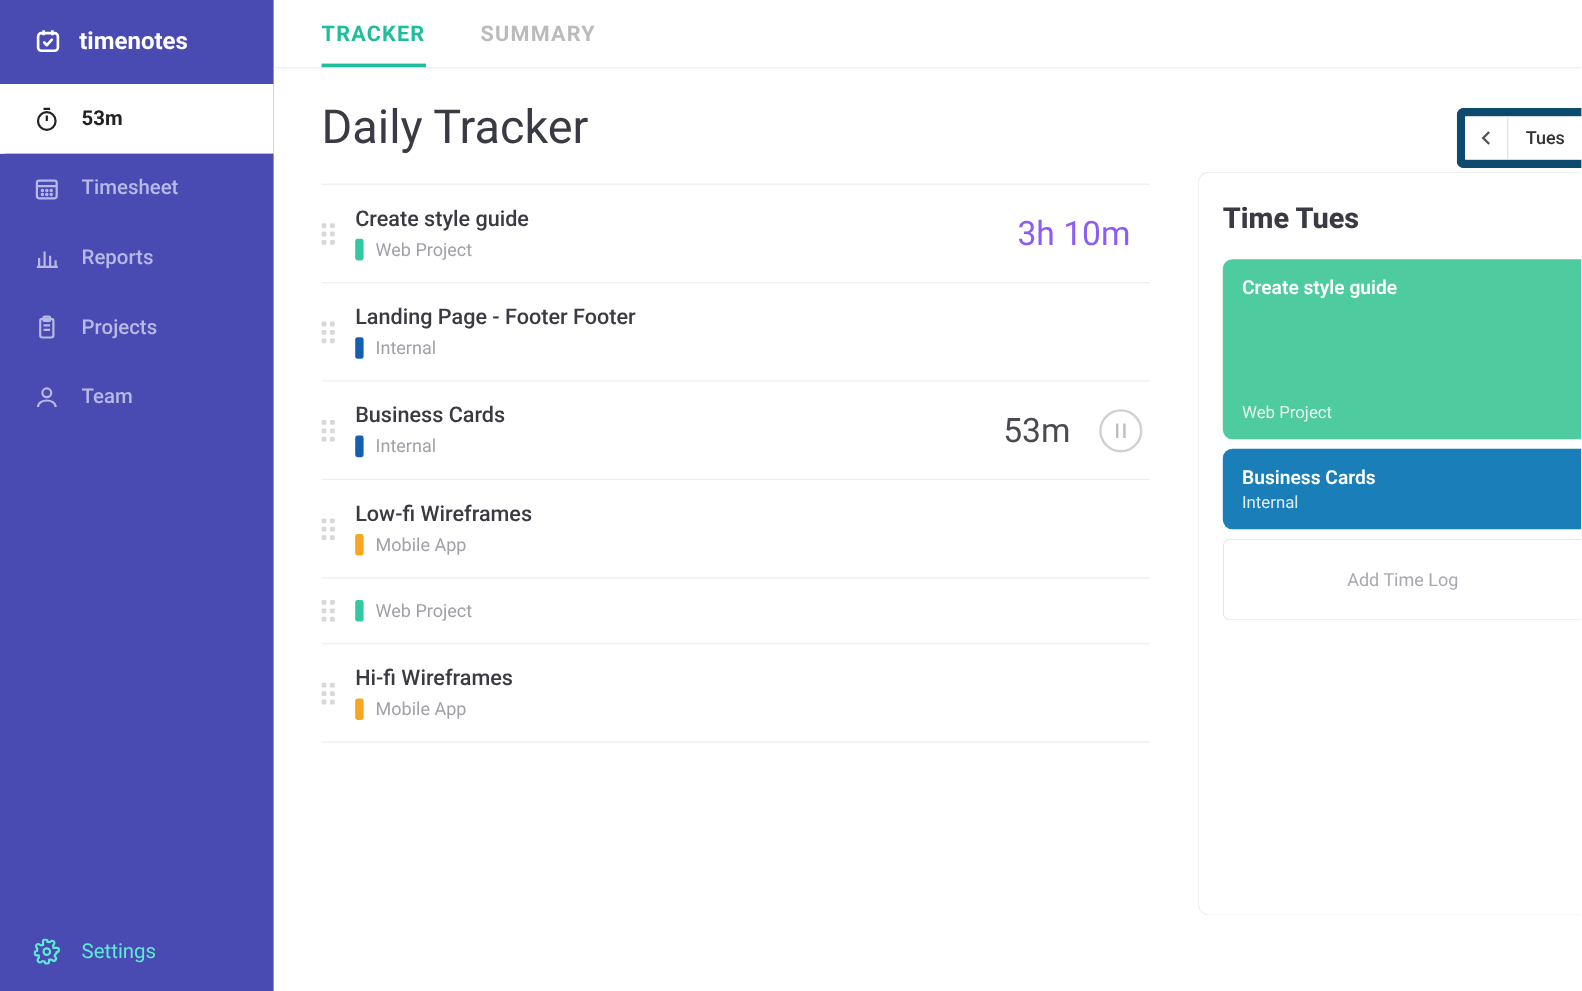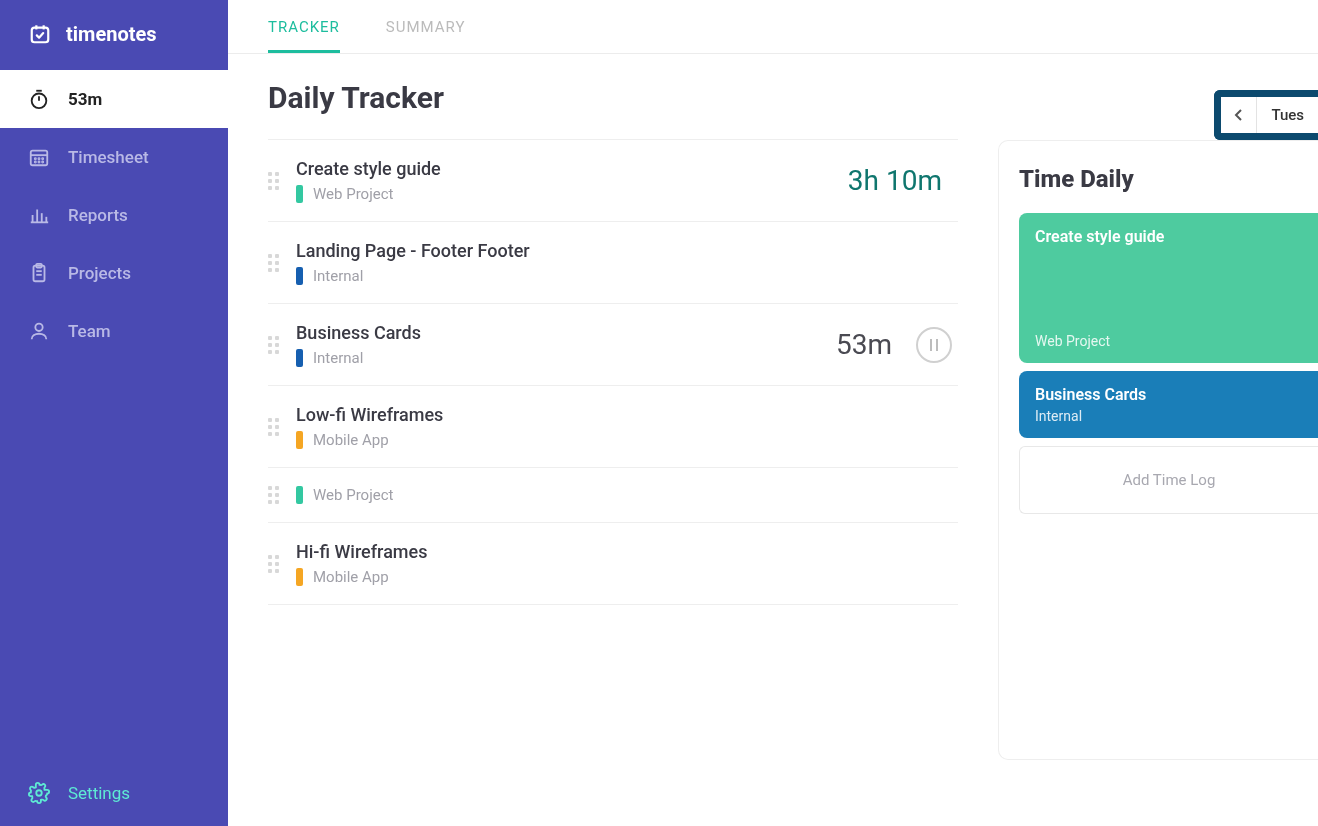--- a/index.html
+++ b/index.html
@@ -84,23 +84,23 @@
     flex-direction: column;
     overflow: hidden;
   }
   .tabs {
     display: flex;
     gap: 46px;
     padding: 18px 40px 0 40px;
     border-bottom: 1px solid #ececec;
   }
   .tab {
-    font-size: 15px;
+    font-size: 18px;
     letter-spacing: 1px;
-    font-weight: 400;
+    font-weight: 700;
     color: #bbbbbb;
     padding-bottom: 14px;
     cursor: pointer;
     border-bottom: 3px solid transparent;
   }
   .tab.active {
     color: #1dbd9e;
     border-bottom-color: #1dbd9e;
   }
   .content {
@@ -114,22 +114,22 @@
     flex: 1;
     min-width: 0;
   }
   .header-row {
     display: flex;
     align-items: center;
     justify-content: space-between;
     margin-bottom: 24px;
   }
   .page-title {
-    font-size: 30px;
-    font-weight: 700;
+    font-size: 39px;
+    font-weight: 400;
     color: #3a3a44;
   }
   .header-actions {
     display: flex;
     align-items: center;
     gap: 18px;
   }
   .add-tracker-btn {
     border: 1.5px solid #1dbd9e;
     color: #1dbd9e;
@@ -192,21 +192,21 @@
     align-items: center;
     gap: 10px;
     color: #a0a0a8;
     font-size: 15px;
   }
   .proj-color {
     width: 7px; height: 18px; border-radius: 2px;
   }
   .tracker-time {
     font-size: 28px;
-    color: #0f766e;
+    color: #8b5cf6;
     font-weight: 400;
     margin-right: 10px;
   }
   .tracker-time.running { color: #4a4a52; }
   .pause-btn {
     width: 36px; height: 36px;
     border: 2px solid #d0d0d0;
     border-radius: 50%;
     display: flex; align-items: center; justify-content: center;
     color: #bdbdbd;
@@ -472,21 +472,21 @@
         <span class="proj-color" style="background:#f5a623"></span>
         <span>Mobile App</span>
       </div>
     </div>
 
   </div>
         </div>
     </div>
 
     <div class="right">
-      <h2>Time Daily</h2>
+      <h2>Time Tues</h2>
       <div id="log-cards">
           <div class="log-card primary" style="background: rgb(78, 203, 159);">
       <div class="lc-title">Create style guide</div>
       <div class="lc-sub">Web Project</div>
     </div>
           <div class="log-card secondary" style="background: rgb(26, 126, 184);">
       <div class="lc-title">Business Cards</div>
       <div class="lc-sub">Internal</div>
     </div>
         </div>

